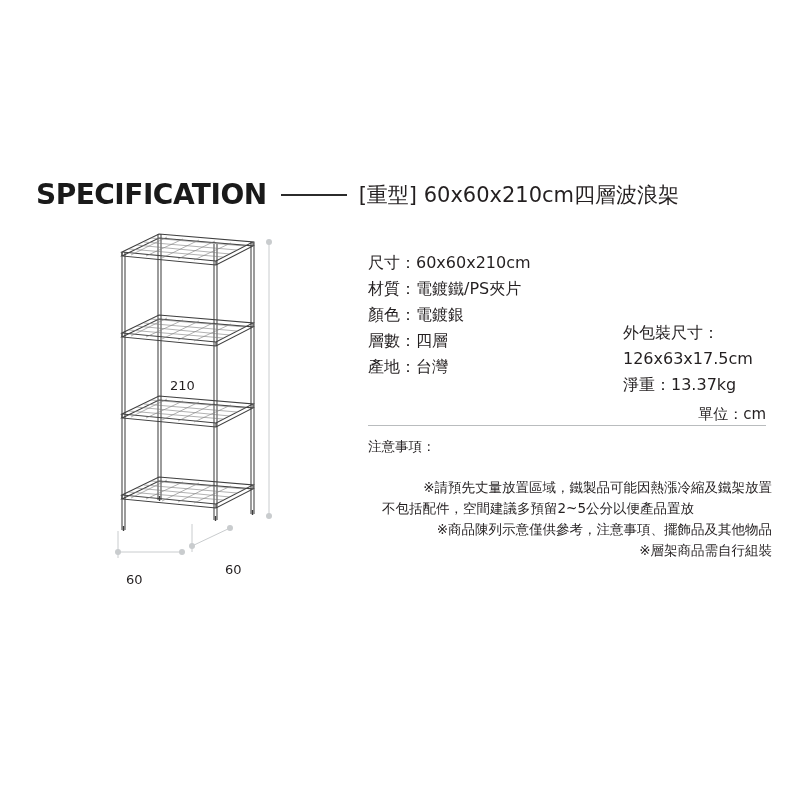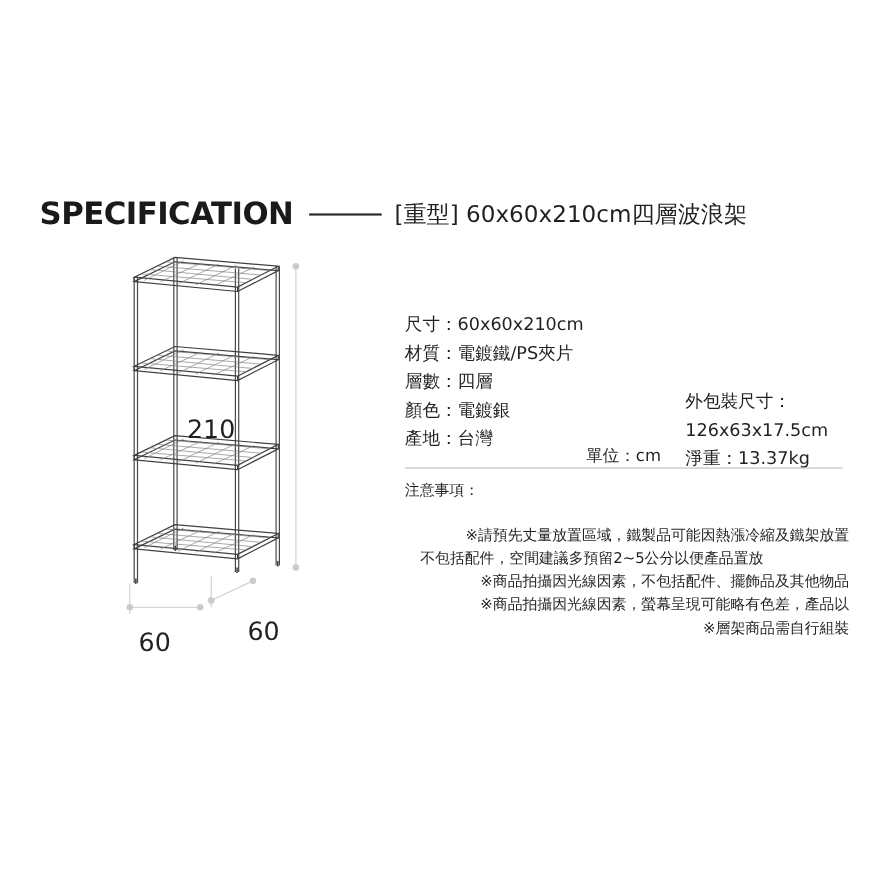--- a/index.html
+++ b/index.html
@@ -61,21 +61,21 @@
     position: absolute;
     left: 96px;
     top: 228px;
     width: 240px;
     height: 370px;
   }
   .diagram svg { display:block; }
 
   .dim-label {
     position: absolute;
-    font-size: 23px;
+    font-size: 13px;
     color: #231f20;
     font-family: "DejaVu Sans", "Liberation Sans", sans-serif;
   }
   .dim-h {
     left: 170px;
     top: 378px;
   }
   .dim-w1 {
     left: 126px;
     top: 572px;
@@ -90,42 +90,41 @@
     position: absolute;
     left: 368px;
     top: 250px;
     width: 400px;
   }
   .info-rows {
     position: relative;
     font-size: 16px;
     line-height: 26px;
     color: #231f20;
-    margin-top: 32px;
   }
   .info-col-a {
     position: absolute;
     left: 0;
     top: 0;
     width: 240px;
   }
   .info-col-b {
     position: absolute;
     left: 255px;
     top: 70px;
     width: 180px;
   }
   .info-line { white-space: nowrap; }
 
   .unit-line {
     position: absolute;
     left: 368px;
     top: 405px;
     width: 398px;
-    text-align: center;
+    text-align: right;
     font-size: 15px;
     color: #231f20;
   }
   .divider {
     position: absolute;
     left: 368px;
     top: 425px;
     width: 398px;
     height: 1px;
     background: #b9bcbe;
@@ -275,37 +274,36 @@
 
   <div class="dim-label dim-h">210</div>
   <div class="dim-label dim-w1">60</div>
   <div class="dim-label dim-w2">60</div>
 
   <div class="info">
     <div class="info-rows" style="height:150px;">
       <div class="info-col-a">
         <div class="info-line">尺寸：60x60x210cm</div>
         <div class="info-line">材質：電鍍鐵/PS夾片</div>
+        <div class="info-line">顏色：電鍍銀</div>
         <div class="info-line">層數：四層</div>
-        <div class="info-line">顏色：電鍍銀</div>
         <div class="info-line">產地：台灣</div>
       </div>
       <div class="info-col-b">
         <div class="info-line">外包裝尺寸：</div>
         <div class="info-line">126x63x17.5cm</div>
         <div class="info-line">淨重：13.37kg</div>
       </div>
     </div>
   </div>
 
   <div class="unit-line">單位：cm</div>
   <div class="divider"></div>
 
   <div class="notes">
     <div class="note-head">注意事項：</div>
     <div class="note-item">※請預先丈量放置區域，鐵製品可能因熱漲冷縮及鐵架放置</div>
     <div class="note-sub">不包括配件，空間建議多預留2~5公分以便產品置放</div>
-    <div class="note-item">※商品拍攝因光線因素，不包括配件、擺飾品及其他物品</div>
-    <div class="note-item">※商品拍攝因光線因素，螢幕呈現可能略有色差，產品以</div>
+    <div class="note-item">※商品陳列示意僅供參考，注意事項、擺飾品及其他物品</div>
     <div class="note-item">※層架商品需自行組裝</div>
   </div>
 
 </div>
 
 </body></html>

